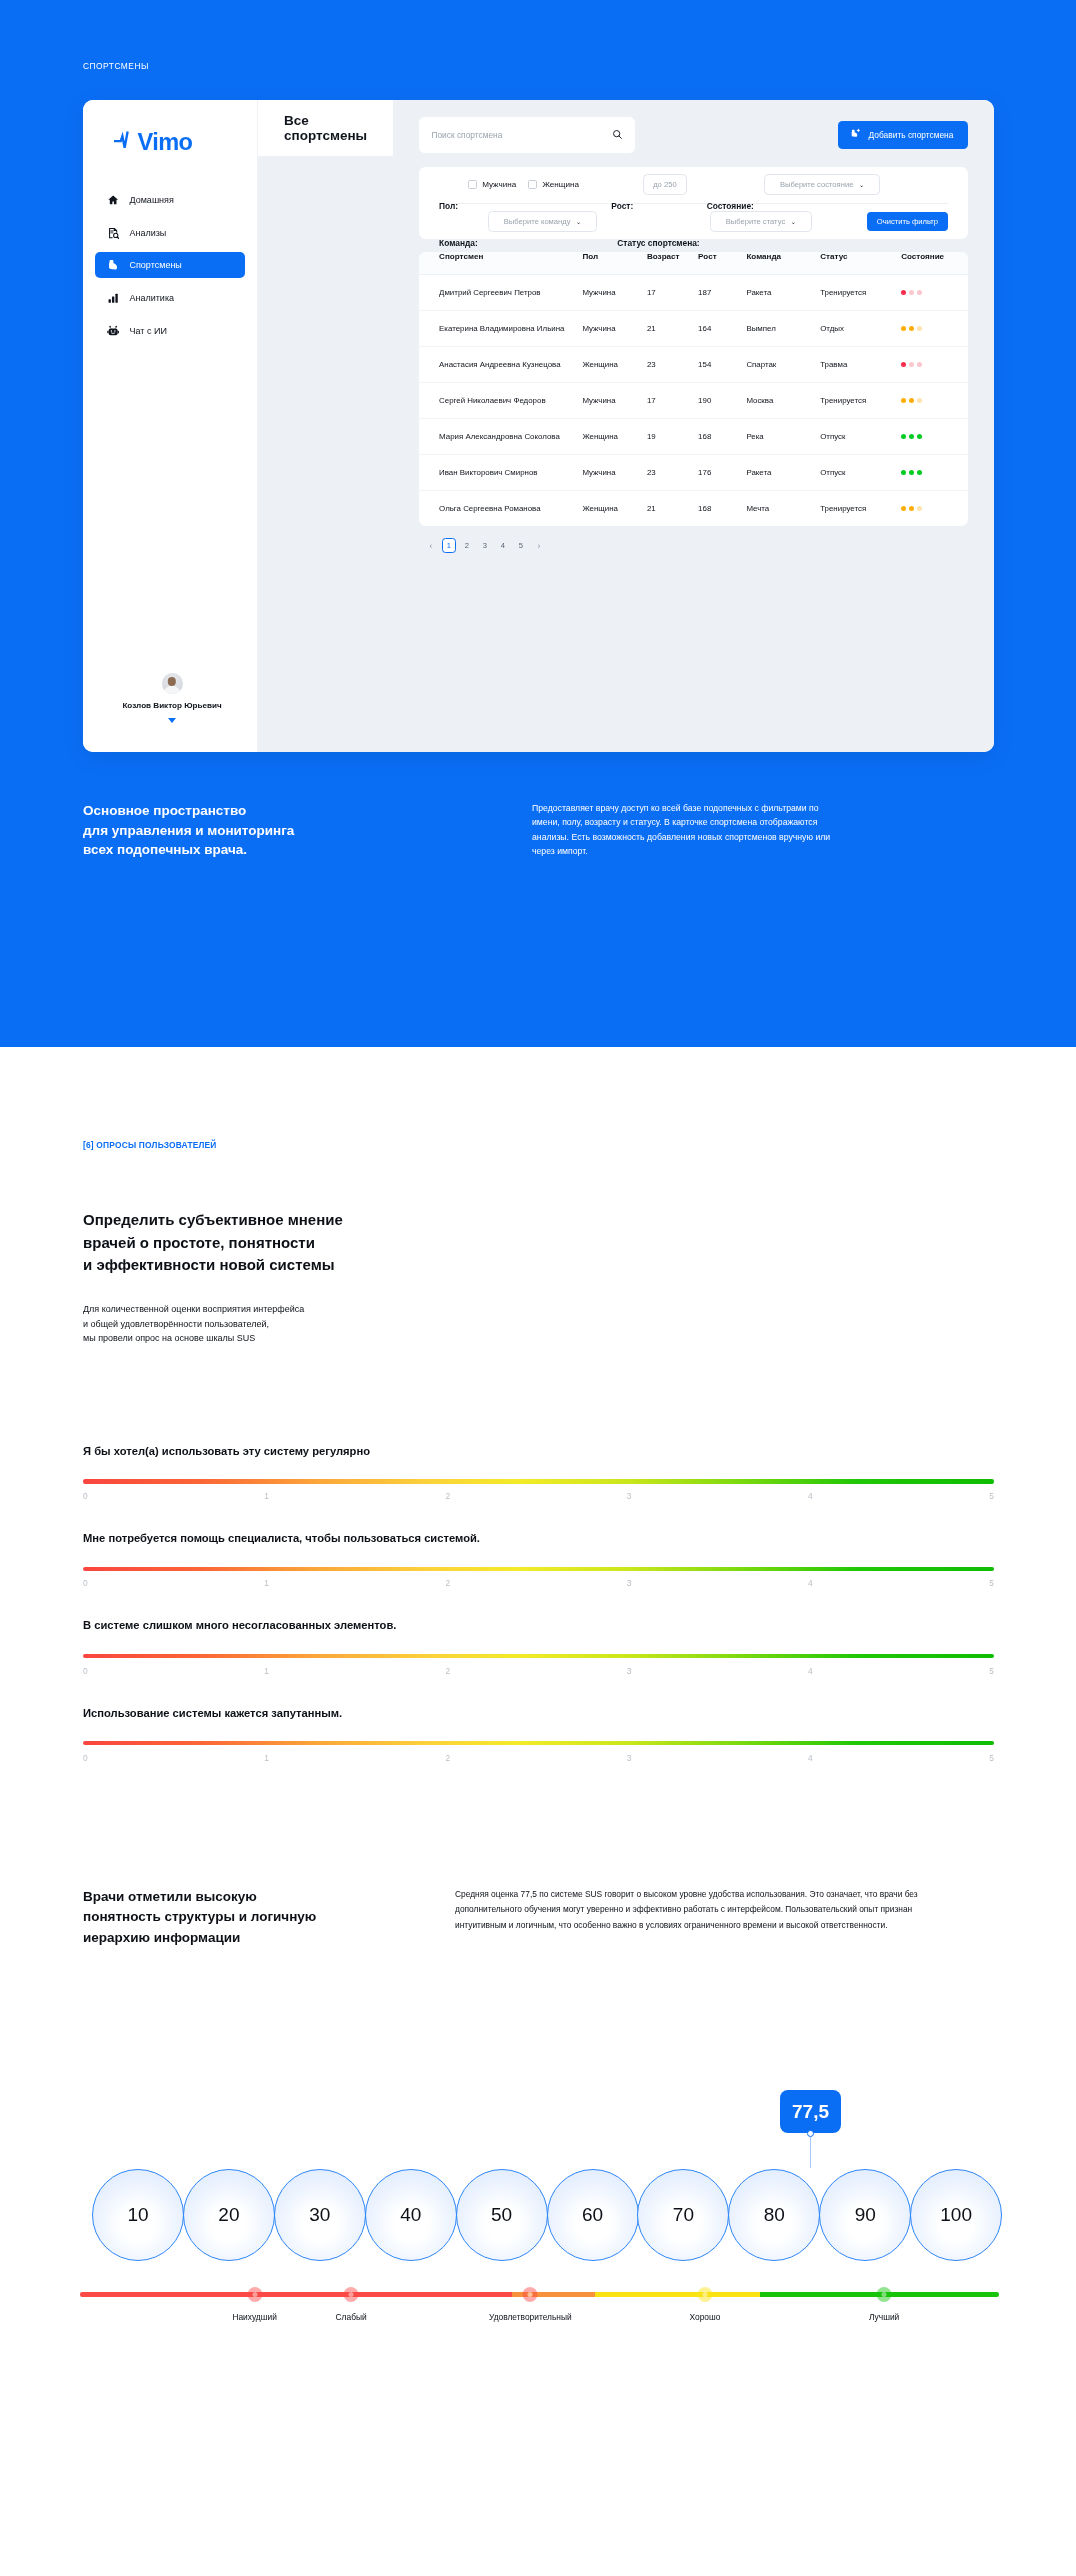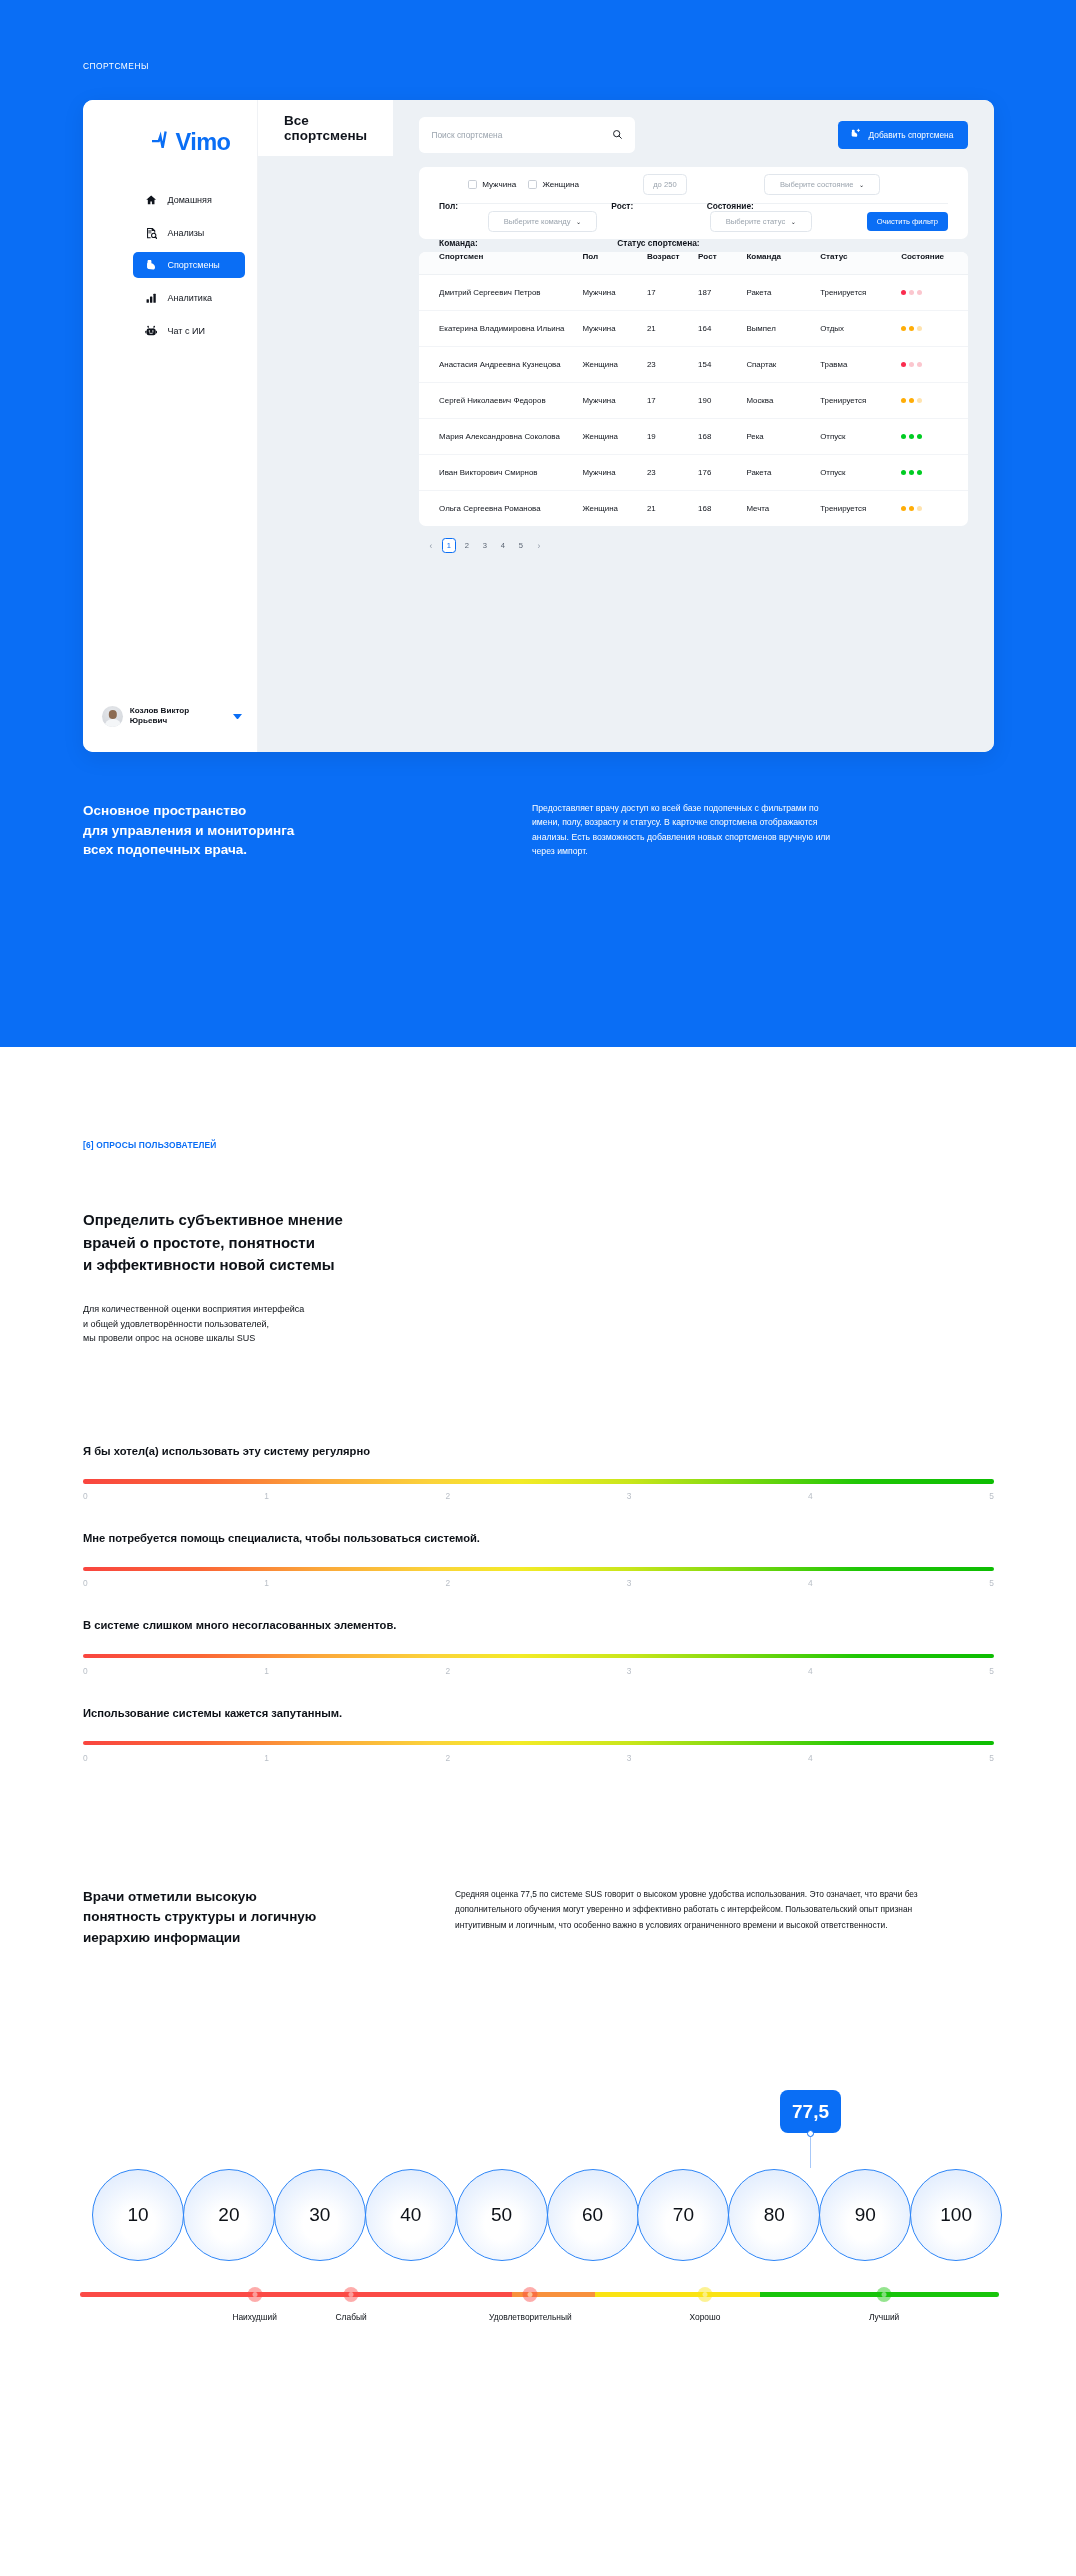--- a/index.html
+++ b/index.html
@@ -45,21 +45,20 @@
     box-shadow: 0 5.6px 22.4px rgba(0,0,0,.08);
   }
 
   
   .sidebar {
     width: 175px;
     background: #ffffff;
     position: relative;
     flex: 0 0 175px;
     border-right: 0.6px solid #f0f2f5;
-    padding-left: 38px;
   }
   .logo {
     margin: 29px 0 0 31px;
     display: flex;
     align-items: center;
     gap: 1.1px;
     color: #0A6EF5;
     font-size: 23.6px;
     font-weight: 700;
     letter-spacing: -0.6px;
@@ -83,20 +82,21 @@
   .nav-ico svg { display:block; }
 
   .user-card {
     position: absolute;
     left: 19px;
     bottom: 25px;
     display: flex;
     align-items: center;
     gap: 6.7px;
     width: 140px;
+    flex-direction: column;
   }
   .avatar {
     width: 21px; height: 21px; border-radius: 50%;
     background: radial-gradient(circle at 50% 32%, #e7e9ec 0%, #d6d9de 70%);
     position: relative; overflow: hidden; flex: 0 0 21px;
   }
   .avatar::before{ 
     content:""; position:absolute; left:50%; top:4.5px; width:8.4px; height:8.4px;
     border-radius:50%; background:#8c6b52; transform:translateX(-50%);
   }

